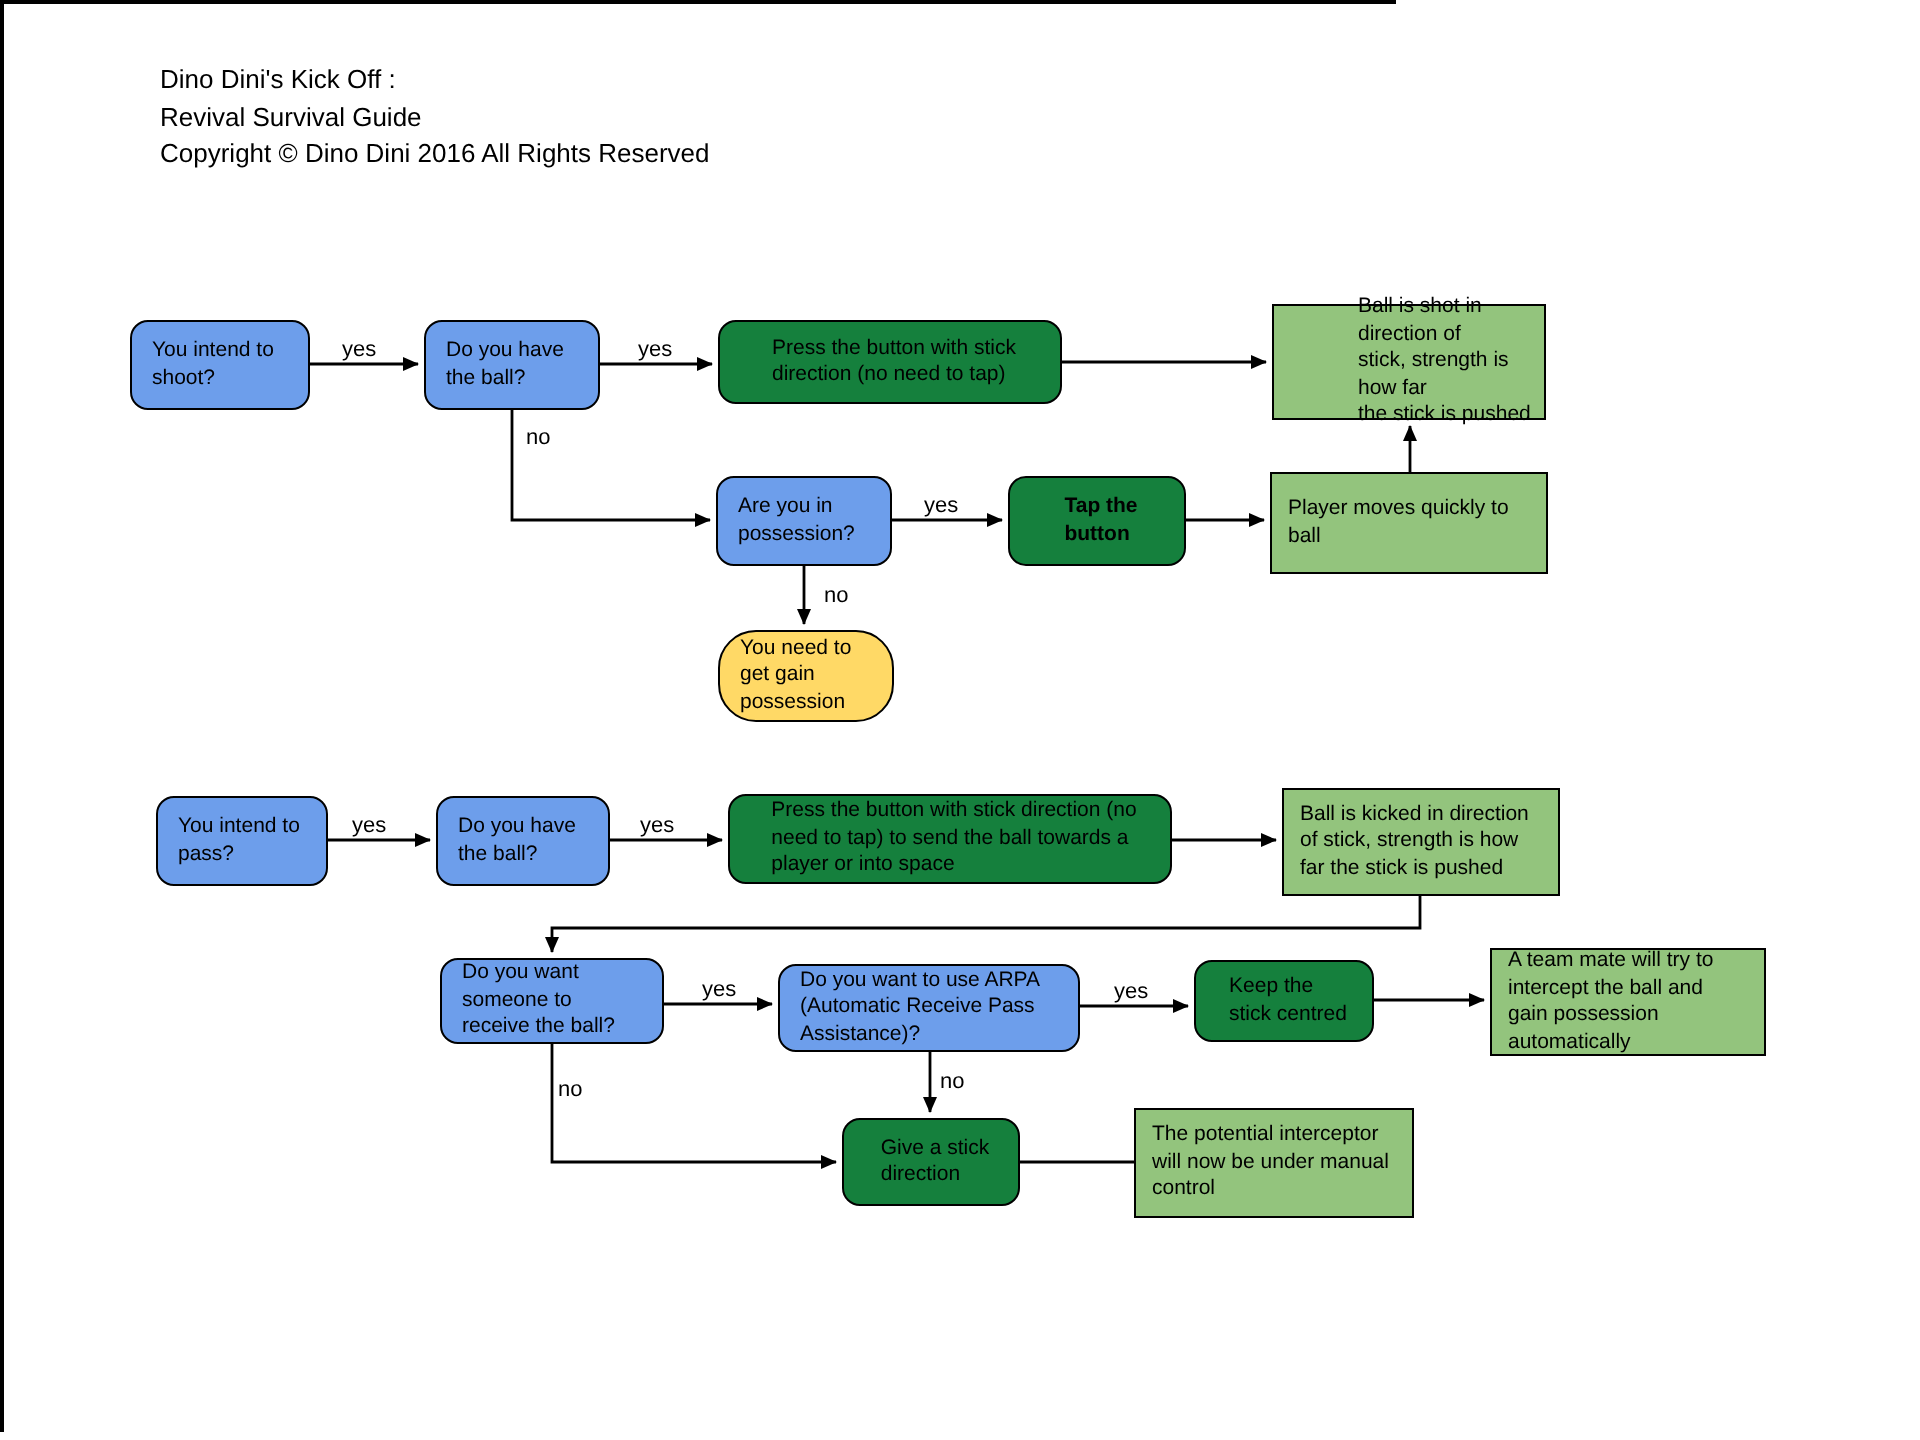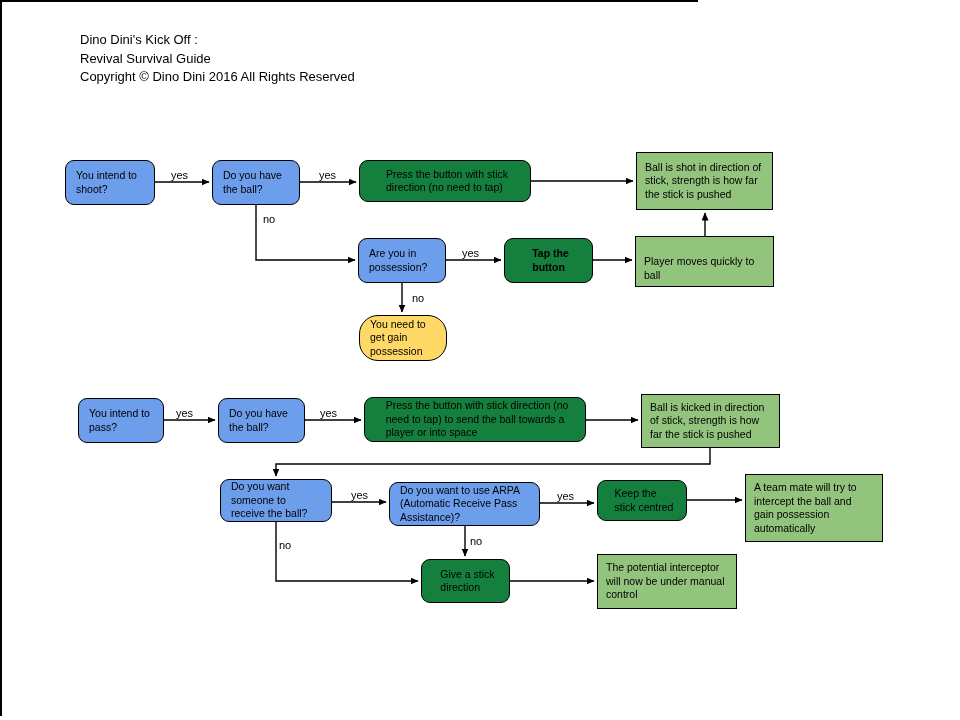--- a/index.html
+++ b/index.html
@@ -85,34 +85,34 @@
 shoot?</span>
 </div>
 <div class="node decision" style="left:212px;top:160px;width:88px;height:45px;">
   <span class="node-text">Do you have
 the ball?</span>
 </div>
 <div class="node action" style="left:359px;top:160px;width:172px;height:42px;">
   <span class="node-text">Press the button with stick
 direction (no need to tap)</span>
 </div>
-<div class="node result" style="left:636px;top:152px;width:137px;height:58px;">
+<div class="node result" style="left:636px;top:152px;width:137px;height:58px;padding-left:34px;">
   <span class="node-text">Ball is shot in direction of
 stick, strength is how far
 the stick is pushed</span>
 </div>
 <div class="node decision" style="left:358px;top:238px;width:88px;height:45px;">
   <span class="node-text">Are you in
 possession?</span>
 </div>
 <div class="node action" style="left:504px;top:238px;width:89px;height:45px;font-weight:bold;">
   <span class="node-text">Tap the
 button</span>
 </div>
-<div class="node result" style="left:635px;top:236px;width:139px;height:51px;align-items:flex-end;">
+<div class="node result" style="left:635px;top:236px;width:139px;height:51px;">
   <span class="node-text">Player moves quickly to
 ball</span>
 </div>
 <div class="node warning" style="left:359px;top:315px;width:88px;height:46px;">
   <span class="node-text">You need to
 get gain
 possession</span>
 </div>
 
 <div class="node decision" style="left:78px;top:398px;width:86px;height:45px;">
@@ -140,27 +140,27 @@
 </div>
 <div class="node decision" style="left:389px;top:482px;width:151px;height:44px;">
   <span class="node-text">Do you want to use ARPA
 (Automatic Receive Pass
 Assistance)?</span>
 </div>
 <div class="node action" style="left:597px;top:480px;width:90px;height:41px;">
   <span class="node-text">Keep the
 stick centred</span>
 </div>
-<div class="node result" style="left:745px;top:474px;width:138px;height:68px;">
+<div class="node result" style="left:745px;top:474px;width:138px;height:54px;">
   <span class="node-text">A team mate will try to
 intercept the ball and
 gain possession
 automatically</span>
 </div>
 <div class="node action" style="left:421px;top:559px;width:89px;height:44px;">
   <span class="node-text">Give a stick
 direction</span>
 </div>
-<div class="node result" style="left:597px;top:554px;width:140px;height:55px;">
+<div class="node result" style="left:567px;top:554px;width:140px;height:55px;">
   <span class="node-text">The potential interceptor
 will now be under manual
 control</span>
 </div>
 
 </body></html>

